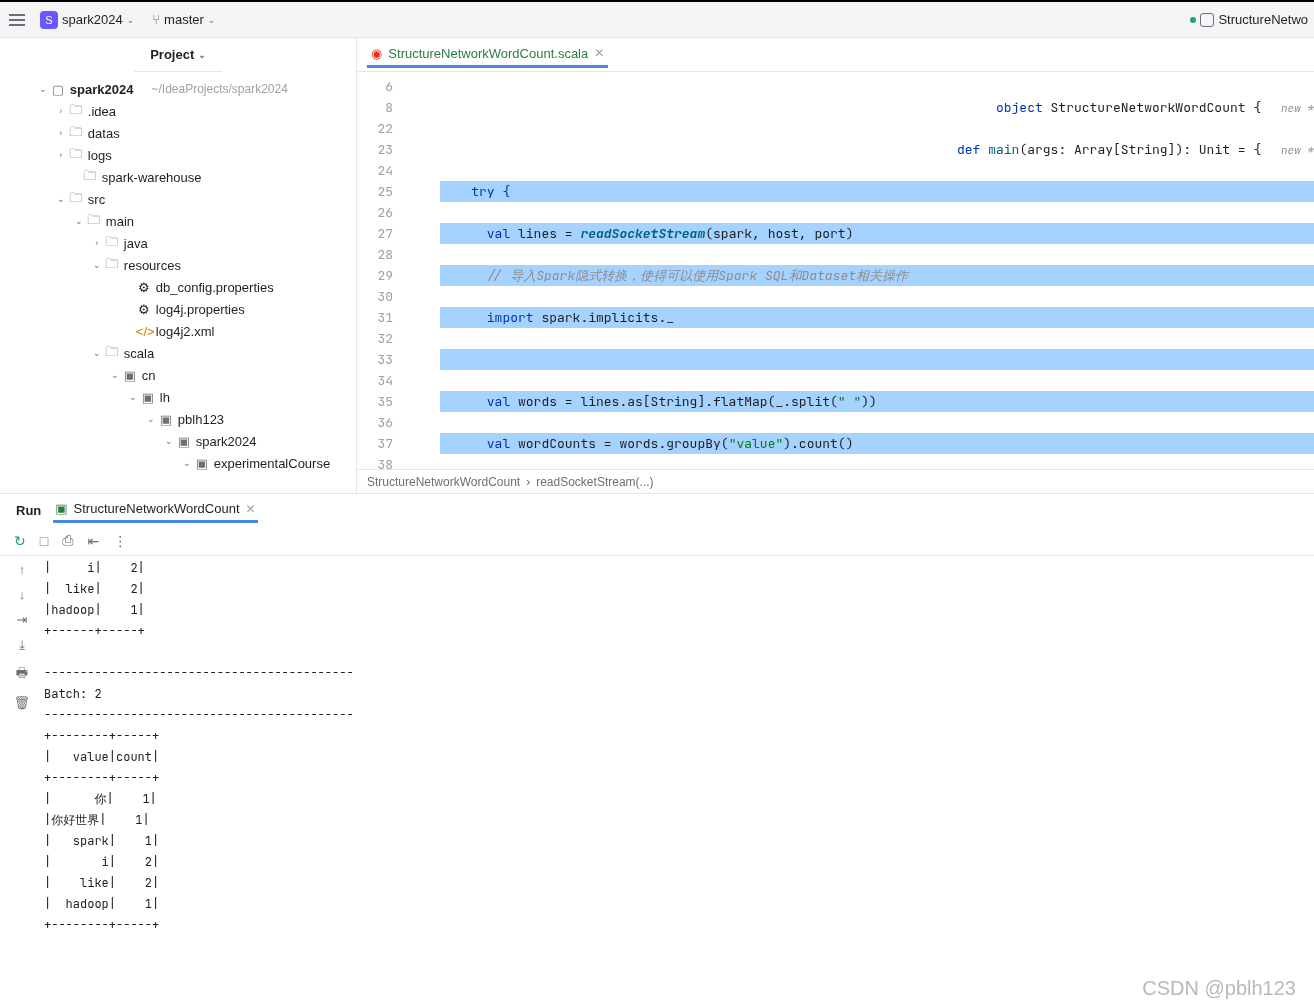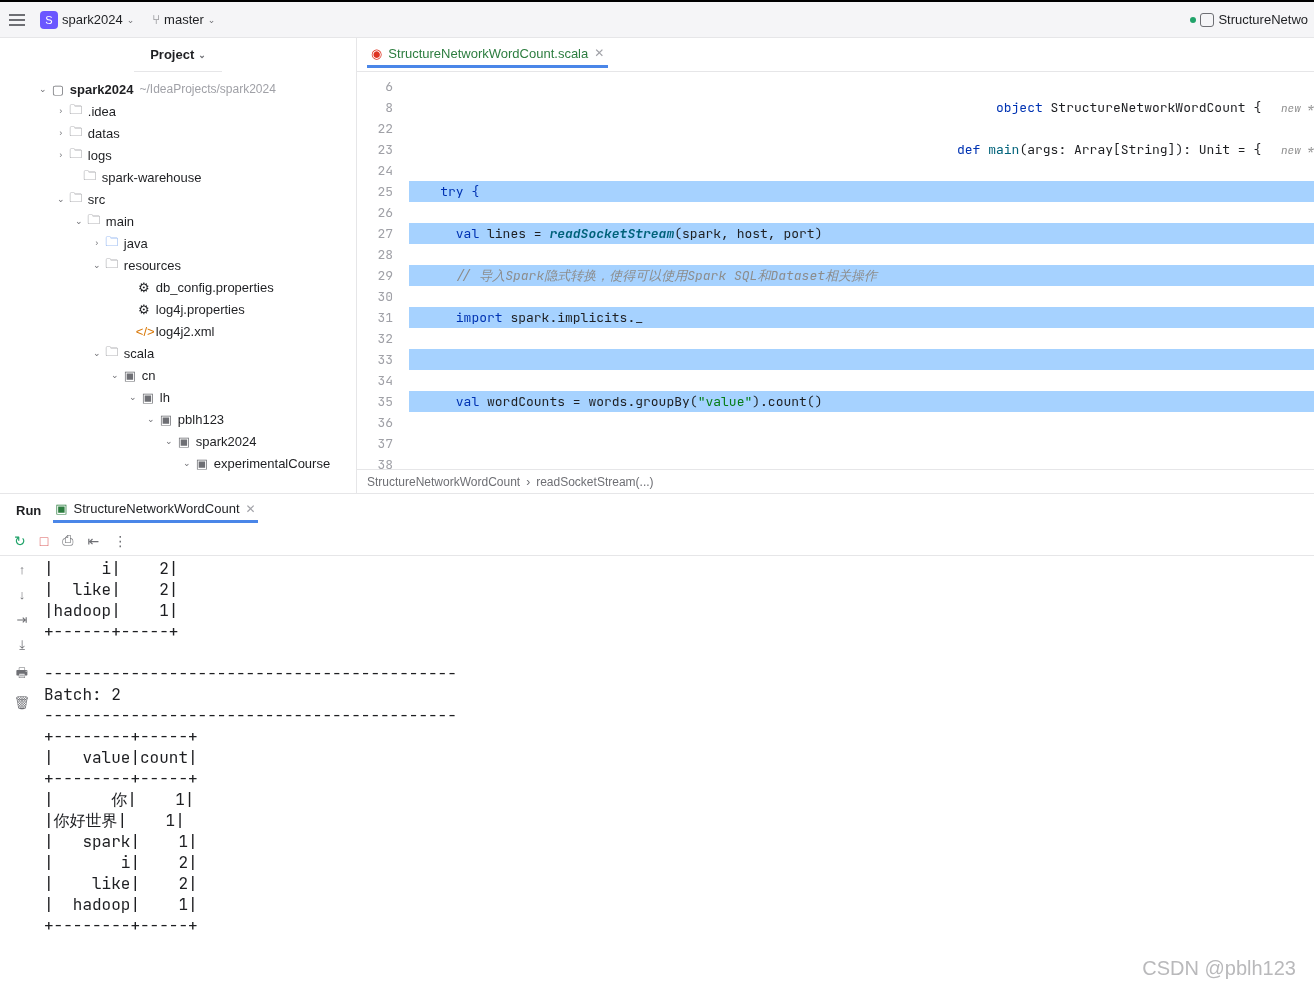--- a/index.html
+++ b/index.html
@@ -19,32 +19,32 @@
 .main-split{display:flex;height:455px;}
 .project-panel{width:357px;border-right:1px solid #e6e6e8;display:flex;flex-direction:column;align-items:center;}
 .panel-header{height:34px;display:flex;align-items:center;padding:0 16px;border-bottom:1px solid #e6e6e8;font-weight:600;gap:4px;}
 .tree{overflow:auto;padding:6px 0;flex:1;}
 .tree-row{display:flex;align-items:center;height:22px;cursor:pointer;white-space:nowrap;}
 .tree-arrow{width:14px;text-align:center;font-size:9px;color:#6e6f74;}
 .tree-icon{width:16px;text-align:center;margin-right:4px;font-size:13px;}
 .folder{color:#6e6f74;}
 .pkg{color:#6e6f74;}
 .file-scala{color:#d97706;}
-.hint{color:#a0a1a7;font-size:12px;margin-left:6px;}
+.hint{color:#a0a1a7;font-size:12px;margin-left:18px;}
 .editor-area{flex:1;display:flex;flex-direction:column;min-width:0;}
 .tabs{height:34px;border-bottom:1px solid #e6e6e8;display:flex;align-items:center;padding:0 10px;gap:6px;}
 .ed-tab{display:flex;align-items:center;gap:6px;padding:4px 4px;border-bottom:3px solid #4a86e8;color:#2c7d3f;font-weight:500;}
 .tab-close{color:#a0a1a7;cursor:pointer;font-size:12px;}
 .scala-icon{color:#de3423;font-size:13px;}
 .editor{flex:1;display:flex;overflow:hidden;font-family:"JetBrains Mono",Consolas,monospace;font-size:13px;}
 .gutter{width:44px;text-align:right;padding:4px 8px 4px 0;color:#a0a1a7;background:#fff;user-select:none;}
 .gutter div{height:21px;line-height:21px;}
 .code-col{flex:1;padding:4px 0 4px 8px;white-space:pre;line-height:21px;position:relative;overflow:hidden;}
 .stick{background:#fff;text-align:right;}
-.sel{background:#a6d2ff;}
+.sel{background:#a6d2ff;margin-left:31px;}
 .line{height:21px;}
 .kw{color:#0033b3;}
 .fn{color:#00627a;}
 .fni{color:#00627a;font-style:italic;font-weight:bold;}
 .str{color:#067d17;}
 .com{color:#8c8c8c;font-style:italic;}
 .new{color:#8c8c8c;font-style:italic;font-size:11px;}
 .breadcrumb{height:24px;border-top:1px solid #e6e6e8;display:flex;align-items:center;padding:0 10px;color:#6e6f74;gap:6px;font-size:12px;}
 .run-panel{border-top:1px solid #e6e6e8;display:flex;flex-direction:column;height:509px;}
 .run-header{height:32px;display:flex;align-items:center;padding:0 16px;gap:12px;}
@@ -52,22 +52,22 @@
 .run-tab{display:flex;align-items:center;gap:6px;border-bottom:3px solid #4a86e8;padding:4px 2px;}
 .ed-icon-sm{color:#2c7d3f;font-size:13px;}
 .run-tab .tab-close{color:#a0a1a7;}
 .run-toolbar{height:30px;display:flex;align-items:center;padding:0 14px;gap:14px;border-bottom:1px solid #e6e6e8;color:#6e6f74;}
 .run-toolbar span{cursor:pointer;font-size:14px;}
 .green{color:#21a36a;}
 .red{color:#db5c5c;}
 .run-body{flex:1;display:flex;overflow:hidden;}
 .run-side{width:44px;display:flex;flex-direction:column;align-items:center;gap:10px;padding:6px 0;color:#6e6f74;}
 .run-side span{cursor:pointer;}
-.console{flex:1;font-family:"JetBrains Mono",Consolas,monospace;font-size:16px;white-space:pre;line-height:21px;padding:2px 0;overflow:auto;}
-.watermark{position:fixed;right:18px;bottom:24px;color:#b9b9bb;font-size:20px;font-weight:400;pointer-events:none;margin-left:31px;}
+.console{flex:1;font-family:"JetBrains Mono",Consolas,monospace;font-size:12px;white-space:pre;line-height:21px;padding:2px 0;overflow:auto;}
+.watermark{position:fixed;right:18px;bottom:4px;color:#b9b9bb;font-size:20px;font-weight:400;pointer-events:none;margin-left:31px;}
 </style>
 </head>
 <body>
 
 <div class="topbar">
   <div class="menu-btn">
       <div class="menu-lines"></div>
     </div>
   <div class="dd">
     <div class="proj-badge">S</div>
@@ -219,20 +219,21 @@
           <div>38</div>
       </div>
       <div class="code-col">
 <div class="line stick"><span class="kw">object </span><span>StructureNetworkWordCount </span><span>{</span><span class="new">   new *</span></div>
 <div class="line stick">  <span class="kw">def </span><span class="fn">main</span><span>(args: Array[String]): Unit = {</span><span class="new">   new *</span></div>
 <div class="line sel">    <span class="kw">try {</span></div>
 <div class="line sel">      <span class="kw">val </span><span>lines = </span><span class="fni">readSocketStream</span><span>(spark, host, port)</span></div>
 <div class="line sel">      <span class="com">// 导入Spark隐式转换，使得可以使用Spark SQL和Dataset相关操作</span></div>
 <div class="line sel">      <span class="kw">import </span><span>spark.implicits._</span></div>
 <div class="line sel"> </div>
+<div class="line sel">      <span class="kw">val </span><span>words = lines.as[String].flatMap(_.split(</span><span class="str">" "</span><span>))</span></div>
 <div class="line sel">      <span class="kw">val </span><span>wordCounts = words.groupBy(</span><span class="str">"value"</span><span>).count()</span></div>
 
 
 
 
 
 
 
 
 

